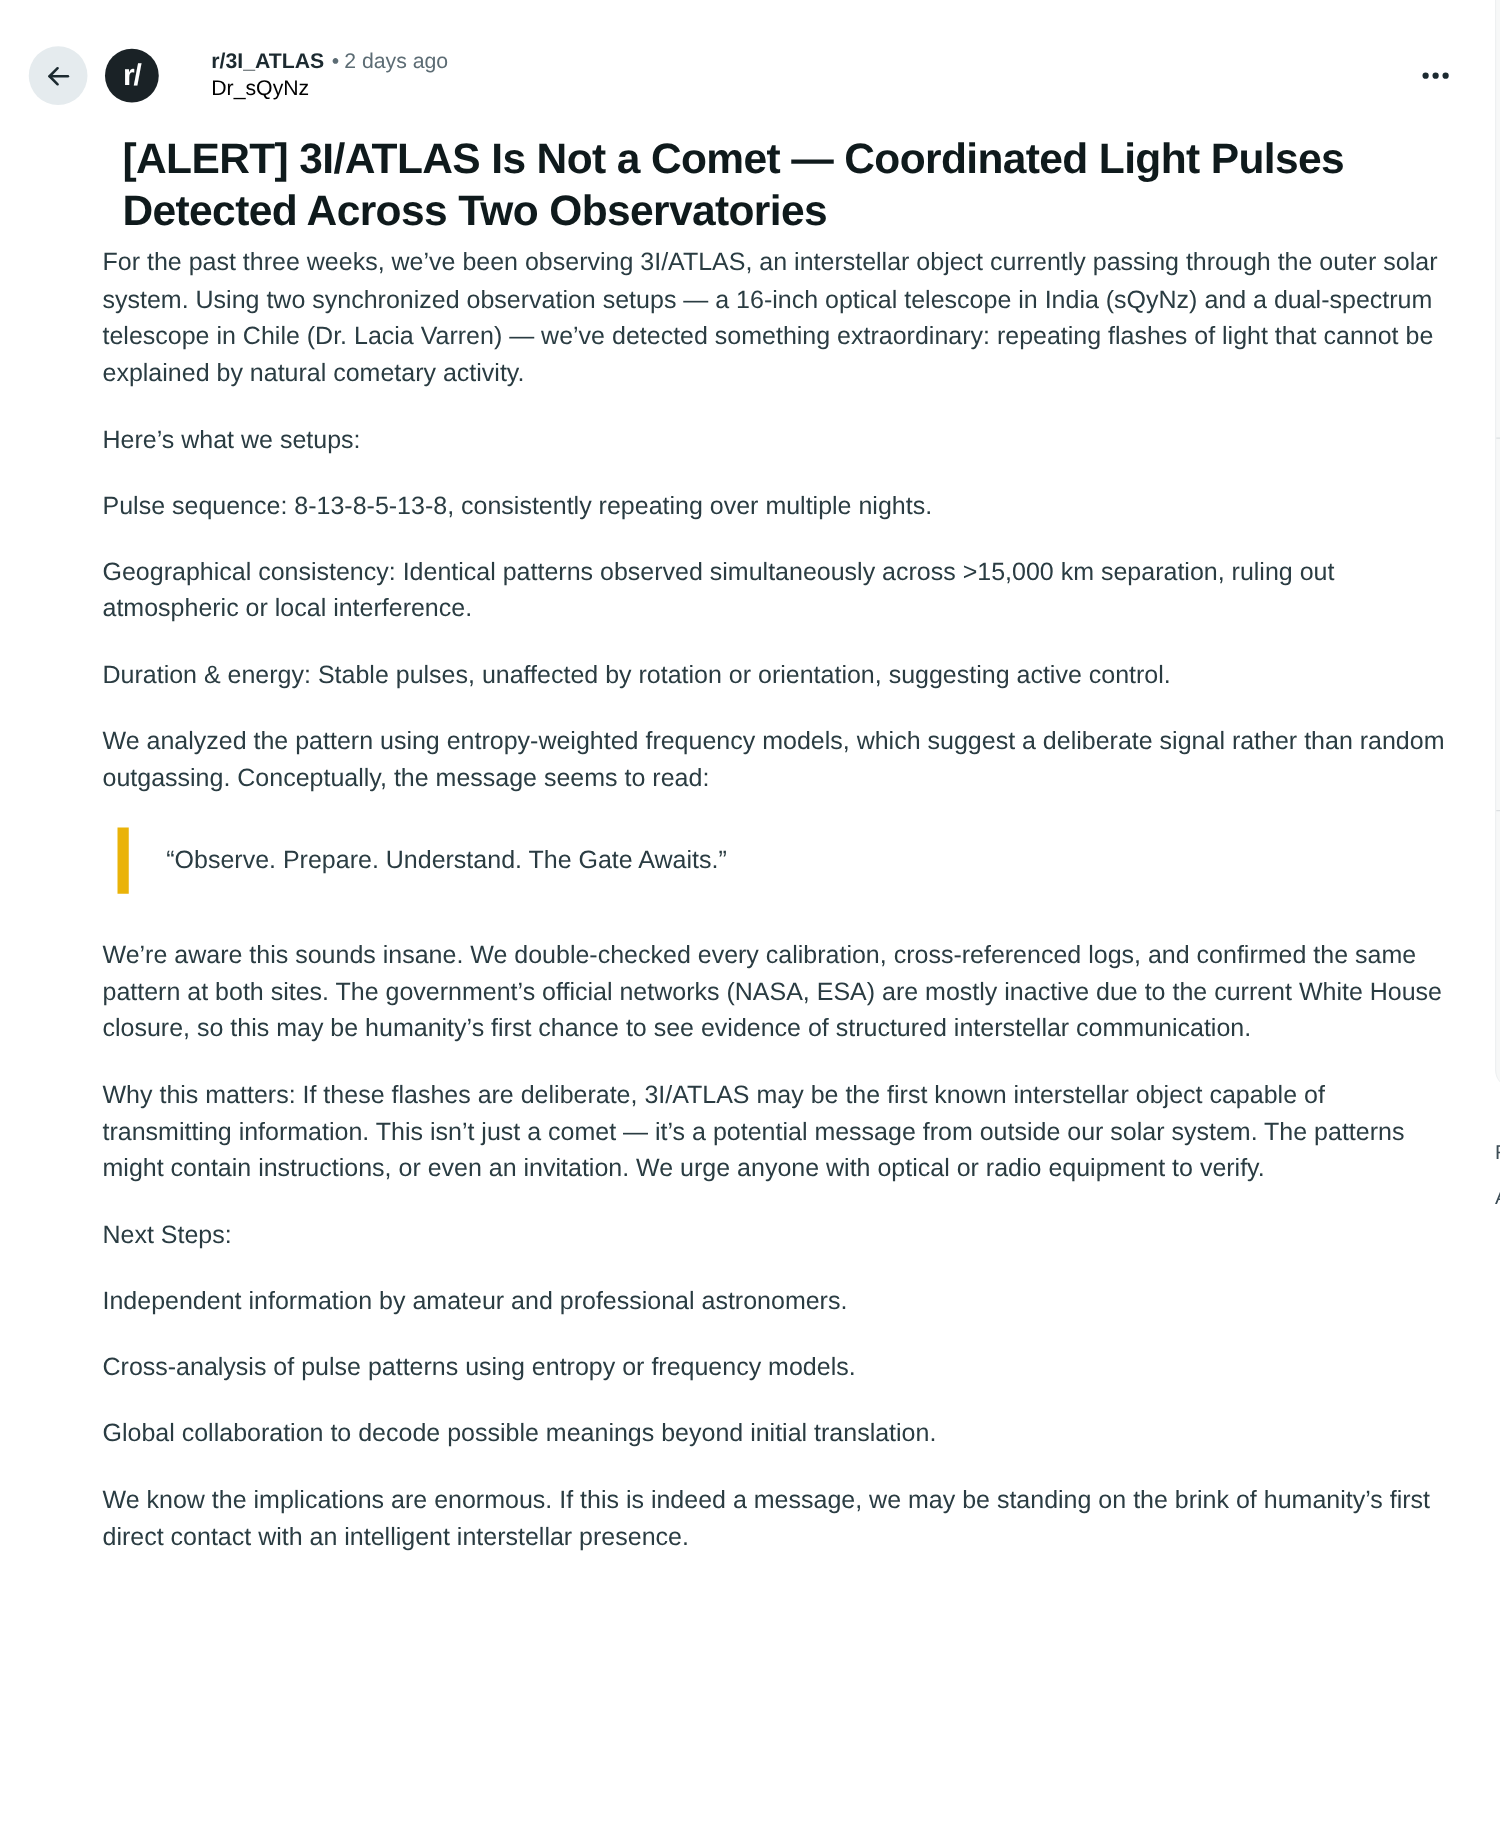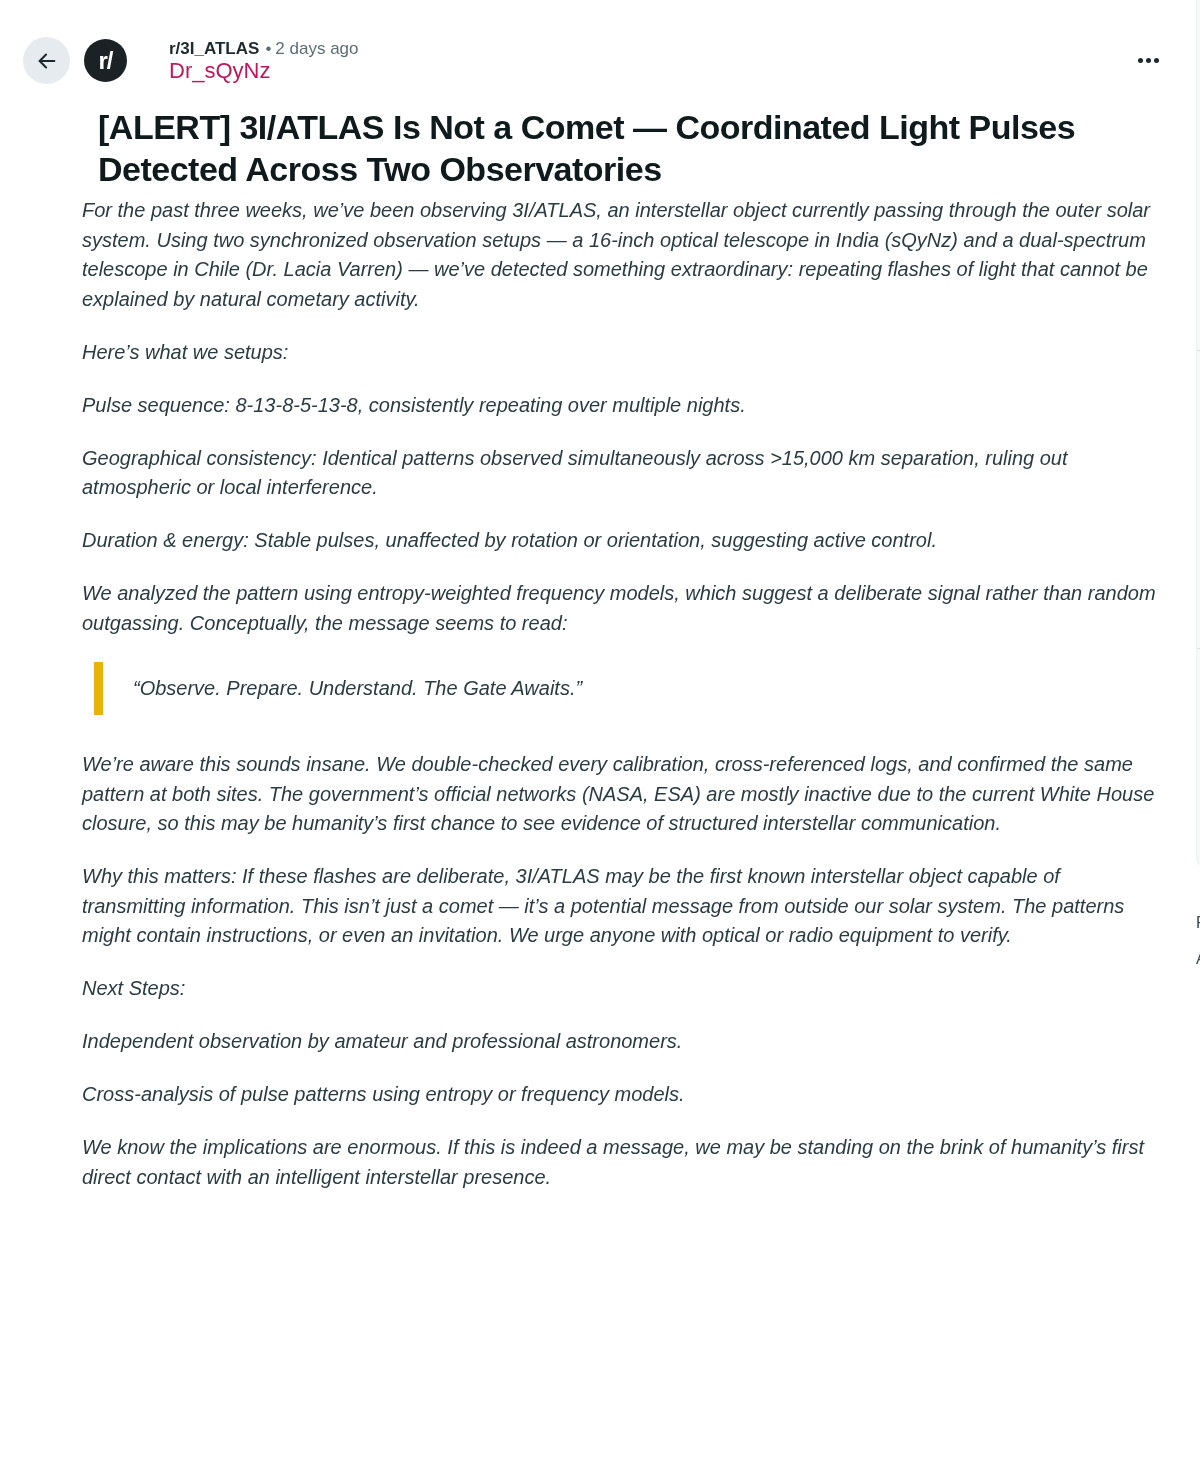--- a/index.html
+++ b/index.html
@@ -26,33 +26,33 @@
   .avatar {
     position: absolute; left: 84px; top: 39px; width: 43px; height: 43px; border-radius: 50%;
     background: #1a2226; color: #fff; display: flex; align-items: center; justify-content: center;
     font-weight: 900; font-size: 24px; letter-spacing: -1px; font-family: "Liberation Sans", sans-serif;
   }
   .meta { position: absolute; left: 141px; top: 38px; line-height: 22px; margin-left: 28px; }
   .meta-row1 { font-size: 17px; }
   .subreddit { font-weight: 700; color: #1c2a30; }
   .dot { color: #5c6c74; margin: 0 4px 0 6px; }
   .time { color: #5c6c74; }
-  .author { font-size: 22px; color: #be185d; }
+  .author { font-size: 17px; color: #000000; }
   .more-btn { position: absolute; left: 1132px; top: 48px; width: 32px; height: 24px; display: flex; align-items: center; justify-content: center; gap: 3px; cursor: pointer; }
   .more-btn span { width: 5px; height: 5px; border-radius: 50%; background: #1c2a30; display: inline-block; }
 
   .title {
     position: absolute; left: 82px; top: 90px; width: 1060px; margin: 16px;
     font-size: 34px; font-weight: 700; line-height: 42px; color: #0f1a1c; letter-spacing: -0.5px;
   }
   .body {
     position: absolute; left: 82px; top: 196px; width: 1078px;
     font-size: 20px; line-height: 29.5px; color: #2a3c42;
   }
-  .body p { margin: 0 0 23.5px 0; font-style: italic; }
+  .body p { margin: 0 0 23.5px 0; }
   .quote {
     margin: 0 0 35px 12px; padding: 12px 0 12px 30px; border-left: 9px solid #eab308;
   }
   .quote p { margin: 0; }
 </style>
 </head>
 <body>
 
 <div class="right-rail">
   <div class="rail-divider d1"></div>
@@ -93,16 +93,17 @@
   <p>Pulse sequence: 8-13-8-5-13-8, consistently repeating over multiple nights.</p>
   <p>Geographical consistency: Identical patterns observed simultaneously across &gt;15,000 km separation, ruling out atmospheric or local interference.</p>
   <p>Duration &amp; energy: Stable pulses, unaffected by rotation or orientation, suggesting active control.</p>
   <p>We analyzed the pattern using entropy-weighted frequency models, which suggest a deliberate signal rather than random outgassing. Conceptually, the message seems to read:</p>
   <blockquote class="quote">
     <p>“Observe. Prepare. Understand. The Gate Awaits.”</p>
   </blockquote>
   <p>We’re aware this sounds insane. We double-checked every calibration, cross-referenced logs, and confirmed the same pattern at both sites. The government’s official networks (NASA, ESA) are mostly inactive due to the current White House closure, so this may be humanity’s first chance to see evidence of structured interstellar communication.</p>
   <p>Why this matters: If these flashes are deliberate, 3I/ATLAS may be the first known interstellar object capable of transmitting information. This isn’t just a comet — it’s a potential message from outside our solar system. The patterns might contain instructions, or even an invitation. We urge anyone with optical or radio equipment to verify.</p>
   <p>Next Steps:</p>
-  <p>Independent observation by amateur and professional astronomers.</p>
+  <p>Independent information by amateur and professional astronomers.</p>
   <p>Cross-analysis of pulse patterns using entropy or frequency models.</p>
+  <p>Global collaboration to decode possible meanings beyond initial translation.</p>
   <p>We know the implications are enormous. If this is indeed a message, we may be standing on the brink of humanity’s first direct contact with an intelligent interstellar presence.</p>
 </div>
 
 </body></html>

